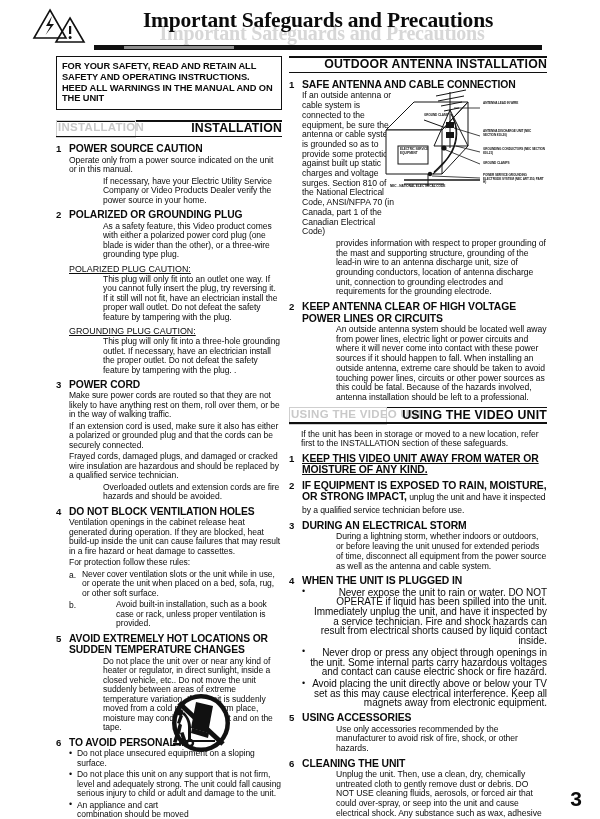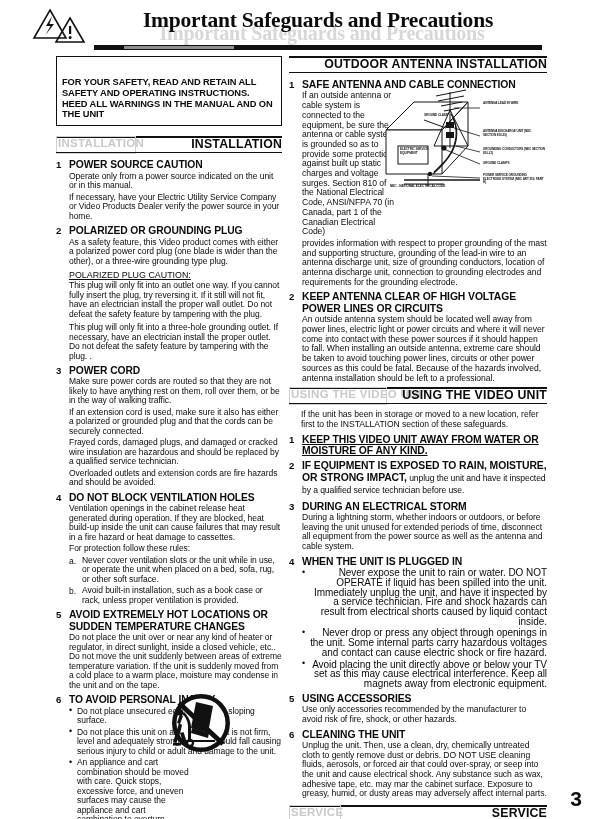--- a/index.html
+++ b/index.html
@@ -28,21 +28,21 @@
   .hdr-rule{position:absolute;left:62px;top:39px;width:448px;height:5px;background:#101010;}
   .hdr-rule:after{content:"";position:absolute;left:30px;top:1px;width:110px;height:3px;background:#8f8f8f;}
   .warn-icons{position:absolute;left:0px;top:2px;width:60px;height:38px;}
 
   
   .colL{position:absolute;left:56px;top:56px;width:226px;}
   .colR{position:absolute;left:289px;top:56px;width:258px;}
 
   
   .notice-box{
-    border:1.6px solid #101010;padding:20px 5px 5px 5px;
+    border:1.6px solid #101010;padding:4px 5px 5px 5px;
     font-size:9.3px;font-weight:bold;line-height:10.8px;letter-spacing:-0.1px;
     margin-bottom:10px;
   }
   .sec-bar{position:relative;height:17px;margin:0 0 6px 0;}
   .sec-bar .bar-line-top{position:absolute;left:0;top:0;width:100%;height:1.5px;background:#101010;}
   .sec-bar .bar-line-bot{position:absolute;left:0;bottom:0;width:100%;height:1.5px;background:#101010;}
   .sec-bar .ghost{
     position:absolute;left:2px;top:1px;font-size:11.5px;font-weight:bold;color:#c9c9c9;
     letter-spacing:0.3px;white-space:nowrap;
   }
@@ -53,21 +53,21 @@
     position:absolute;left:0;right:0;top:1px;text-align:right;
     font-size:12.3px;font-weight:bold;letter-spacing:0.2px;white-space:nowrap;
   }
 
   
   .item{position:relative;padding-left:13px;margin-bottom:4px;}
   .item .num{position:absolute;left:0;top:0;font-size:9.6px;font-weight:bold;}
   h3.h{font-size:10.3px;font-weight:bold;margin:0 0 1px 0;line-height:11.4px;letter-spacing:-0.1px;}
   h4.uh{font-size:8.9px;font-weight:normal;margin:3px 0 1px 0;line-height:10px;text-decoration:underline;}
   p.b{font-size:8.5px;line-height:9.5px;margin:0 0 2px 0;letter-spacing:-0.05px;}
-  p.b.sp{margin-bottom:4px;}
+  p.b.sp{margin-bottom:4px;margin-left:34px;}
   .sub{position:relative;padding-left:13px;margin:0 0 1px 0;}
   .sub .lbl{position:absolute;left:0;top:0;font-size:8.5px;}
   ul.dot{list-style:none;margin:0;padding:0;}
   ul.dot li{position:relative;padding-left:8px;font-size:8.5px;line-height:9.5px;margin-bottom:2px;letter-spacing:-0.05px;}
   ul.dot li:before{content:"\2022";position:absolute;left:0;top:-0.5px;font-size:9px;}
 
   
   .colR h3.h{font-size:10.4px;}
   .colR p.b{font-size:8.6px;line-height:9.7px;}
   .colR ul.dot li{font-size:10px;line-height:9.7px;text-align:right;}
@@ -128,20 +128,21 @@
       <p class="b">Operate only from a power source indicated on the unit or in this manual.</p>
       <p class="b sp">If necessary, have your Electric Utility Service Company or Video Products Dealer verify the power source in your home.</p>
     </div>
 
     <div class="item">
       <span class="num">2</span>
       <h3 class="h">POLARIZED OR GROUNDING PLUG</h3>
       <p class="b sp">As a safety feature, this Video product comes with either a polarized power cord plug (one blade is wider than the other), or a three-wire grounding type plug.</p>
       <h4 class="uh">POLARIZED PLUG CAUTION:</h4>
       <p class="b sp">This plug will only fit into an outlet one way. If you cannot fully insert the plug, try reversing it. If it still will not fit, have an electrician install the proper wall outlet. Do not defeat the safety feature by tampering with the plug.</p>
+      <h4 class="uh">GROUNDING PLUG CAUTION:</h4>
       <p class="b sp">This plug will only fit into a three-hole grounding outlet. If necessary, have an electrician install the proper outlet. Do not defeat the safety feature by tampering with the plug. .</p>
     </div>
 
     <div class="item">
       <span class="num">3</span>
       <h3 class="h">POWER CORD</h3>
       <p class="b">Make sure power cords are routed so that they are not likely to have anything rest on them, roll over them, or be in the way of walking traffic.</p>
       <p class="b">If an extension cord is used, make sure it also has either a polarized or grounded plug and that the cords can be securely connected.</p>
       <p class="b">Frayed cords, damaged plugs, and damaged or cracked wire insulation are hazardous and should be replaced by a qualified service technician.</p>
       <p class="b sp">Overloaded outlets and extension cords are fire hazards and should be avoided.</p>

